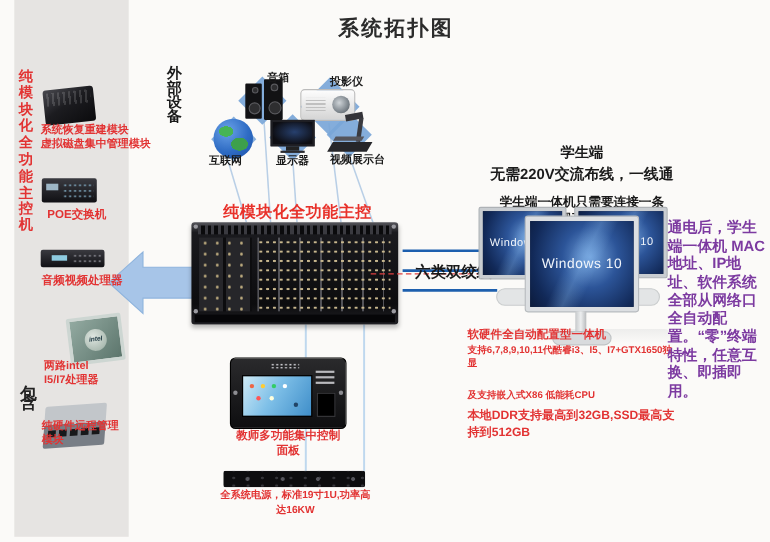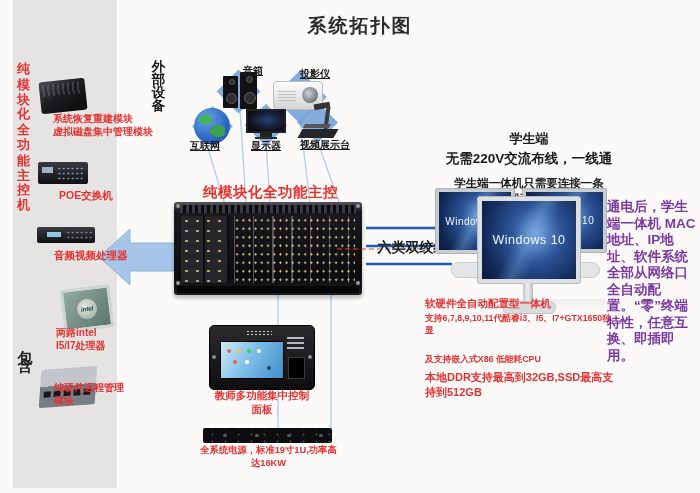--- a/index.html
+++ b/index.html
@@ -10,22 +10,22 @@
 
   
   .left-strip{left:13px;top:0;width:104px;height:488px;background:#e6e4e2;}
 
   
   .title{left:250px;top:13px;width:220px;text-align:center;font-size:19px;font-weight:bold;color:#2b2b2b;letter-spacing:2px;font-family:Liberation Serif, serif;}
   .vtext{writing-mode:vertical-rl;text-orientation:upright;font-weight:bold;}
   .v-red{left:14px;top:52px;font-size:13px;letter-spacing:15px;color:#e23333;}
   .v-black{left:15px;top:338px;font-size:15px;letter-spacing:8px;color:#222;}
   .v-ext{left:149px;top:48px;font-size:13.5px;letter-spacing:13px;color:#1a1a1a;}
-  .red-label{color:#e23333;font-weight:bold;font-size:10px;line-height:12.5px;white-space:pre-line;margin-left:16px;}
-  .blk-label{color:#1a1a1a;font-weight:bold;font-size:10px;text-decoration:underline;}
+  .red-label{color:#e23333;font-weight:bold;font-size:10px;line-height:12.5px;white-space:pre-line;}
+  .blk-label{color:#1a1a1a;font-weight:bold;font-size:10px;}
 
   
   .dev-minipc{left:40px;top:80px;width:46px;height:32px;border-radius:3px;transform:rotate(-6deg);
     background:linear-gradient(150deg,#4a4a50 0%,#1c1c20 45%,#0b0b0d 100%);}
   .dev-minipc .ridge{position:absolute;left:3px;top:3px;right:3px;height:12px;
     background:repeating-linear-gradient(90deg,rgba(255,255,255,.14) 0 2px,transparent 2px 5px);}
   .dev-rack{background:linear-gradient(#3a3a40,#101014);border-radius:2px;}
   .dev-poe{left:38px;top:162px;width:50px;height:22px;}
   .dev-poe .disp{position:absolute;left:4px;top:5px;width:11px;height:6px;background:#9db6c6;}
   .dev-poe .dots{position:absolute;right:3px;top:4px;width:28px;bottom:4px;

